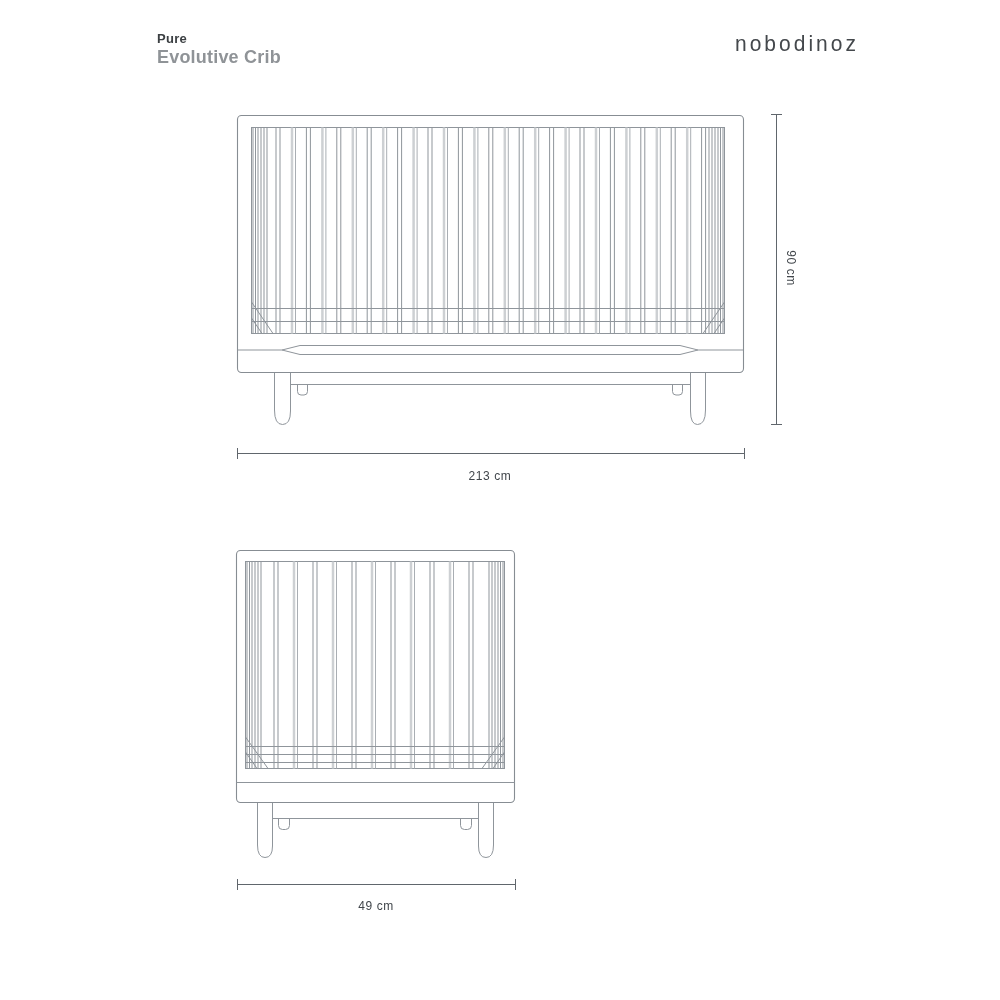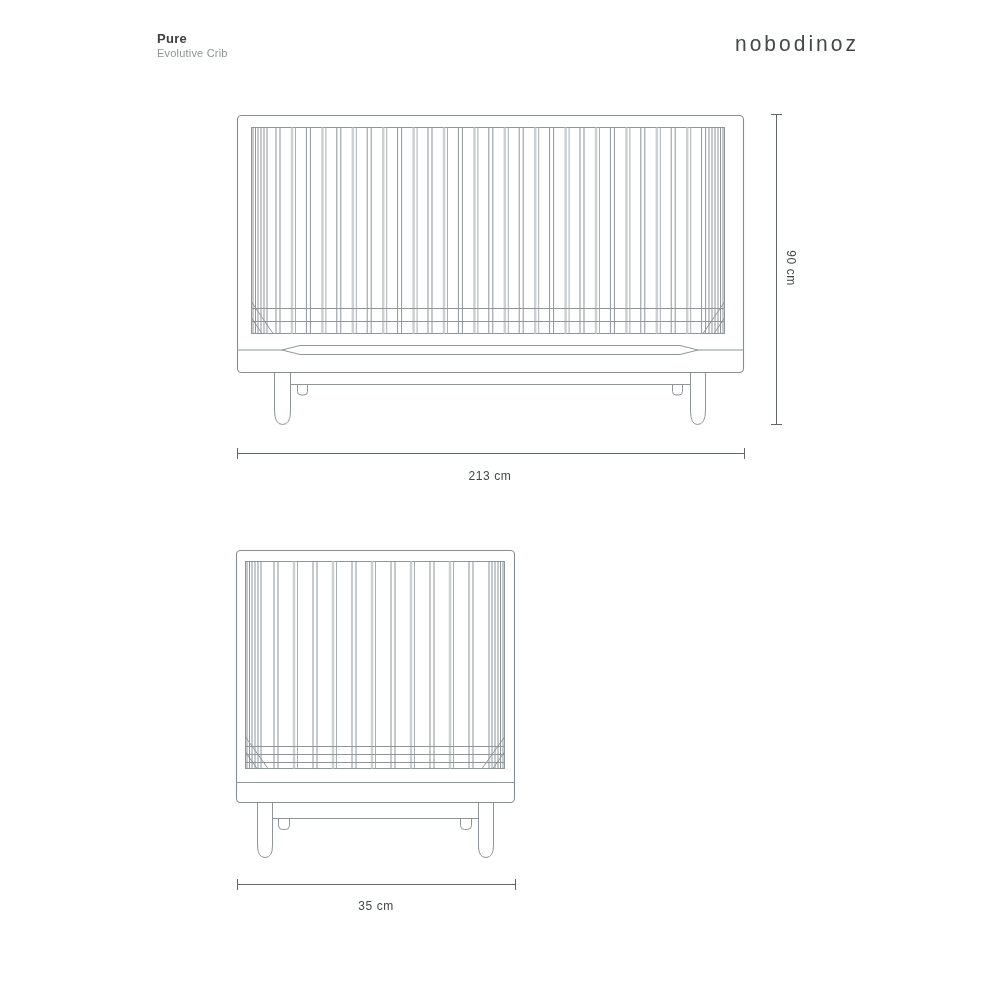--- a/index.html
+++ b/index.html
@@ -12,22 +12,22 @@
     --text-gray:#8f9397;
     --brand:#44484c;
     --bg:#ffffff;
   }
   *{margin:0;padding:0;box-sizing:border-box;}
   html,body{width:1000px;height:1000px;background:var(--bg);overflow:hidden;
     font-family:"Liberation Sans", sans-serif;}
   .page{position:relative;width:1000px;height:1000px;background:var(--bg);padding-left:40px;}
   .product-title{position:absolute;left:157px;top:31px;font-size:13px;font-weight:bold;
     color:var(--text-dark);letter-spacing:.3px;}
-  .product-subtitle{position:absolute;left:157px;top:47px;font-size:11px;
-    color:var(--text-gray);letter-spacing:.2px;}
+  .product-subtitle{position:absolute;left:157px;top:47px;font-size:18px;
+    color:var(--text-gray);letter-spacing:.2px;font-weight:bold;}
   .brand{position:absolute;left:735px;top:31px;font-size:21px;color:var(--brand);
     letter-spacing:3px;font-weight:normal;transform:scaleY(1.03);transform-origin:left top;}
   svg{position:absolute;left:0;top:0;}
   .dim-label{position:absolute;font-size:12px;color:#41464b;letter-spacing:.6px;
     text-align:center;white-space:nowrap;}
   .dim-label.w145{left:450px;top:469px;width:80px;}
   .dim-label.h90{left:771px;top:261px;width:40px;transform:rotate(90deg);}
   .dim-label.w75{left:336px;top:899px;width:80px;}
   .frame{fill:none;stroke:var(--frame);stroke-width:1.1;}
   .ln{fill:none;stroke:var(--line);stroke-width:1;}
@@ -203,14 +203,14 @@
 
     <g>
       <line class="dim" x1="237.5" y1="884.5" x2="515.5" y2="884.5"></line>
       <line class="dim" x1="237.5" y1="879" x2="237.5" y2="890"></line>
       <line class="dim" x1="515.5" y1="879" x2="515.5" y2="890"></line>
     </g>
   </svg>
 
   <div class="dim-label w145">213 cm</div>
   <div class="dim-label h90">90 cm</div>
-  <div class="dim-label w75">35 cm</div>
+  <div class="dim-label w75">49 cm</div>
 </div>
 
 </body></html>

